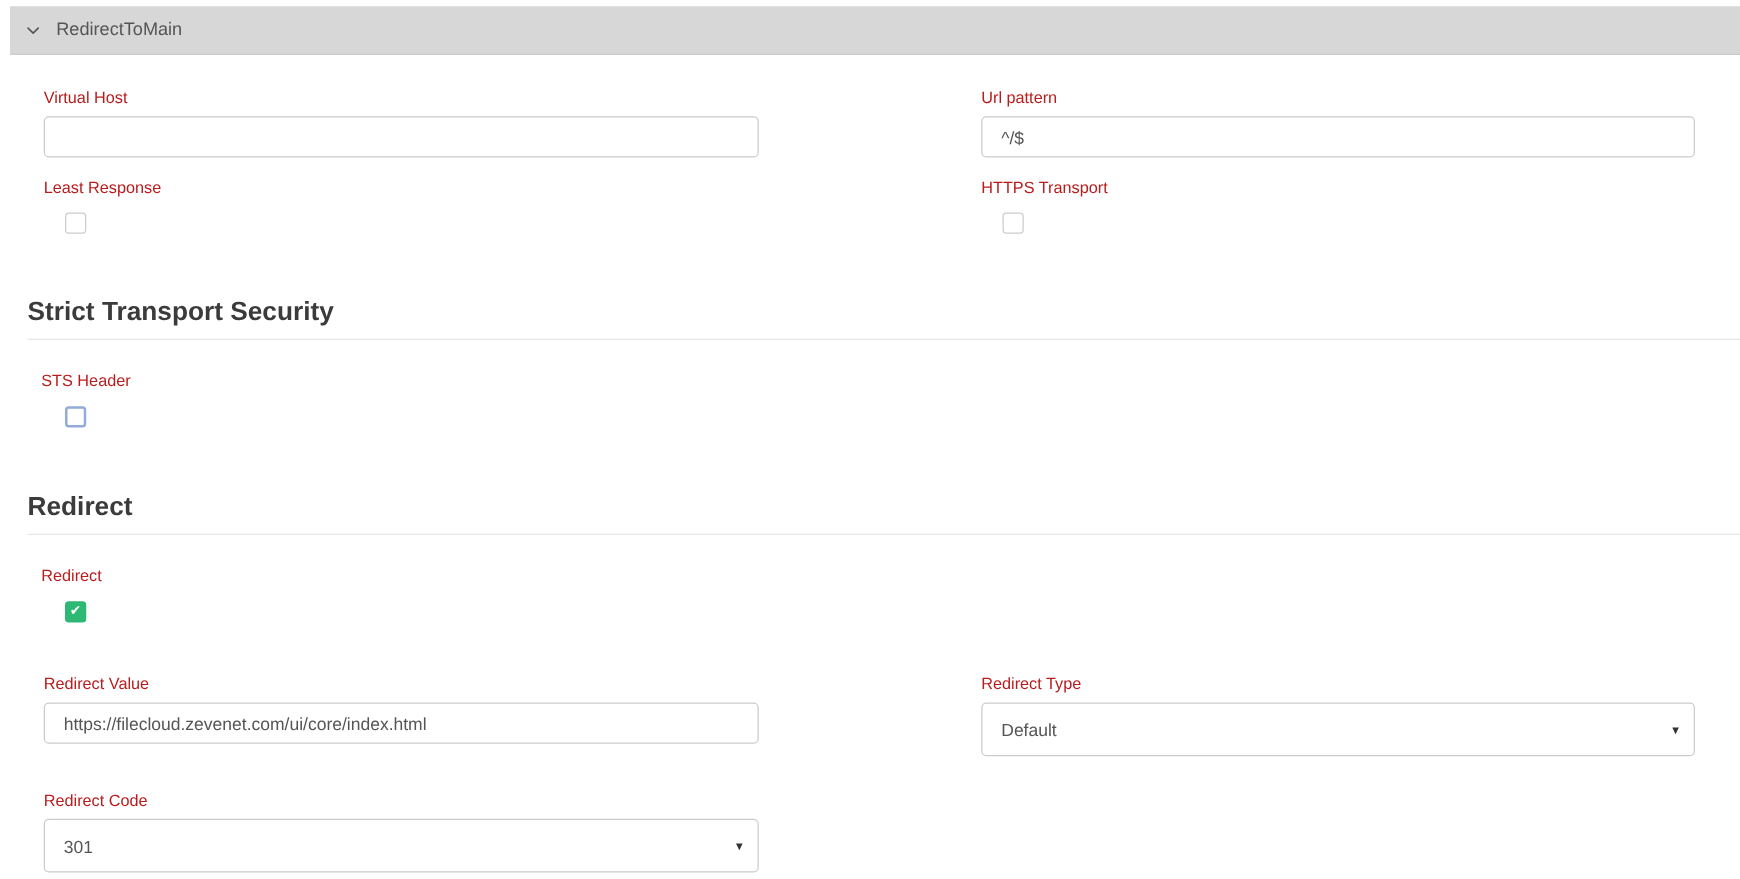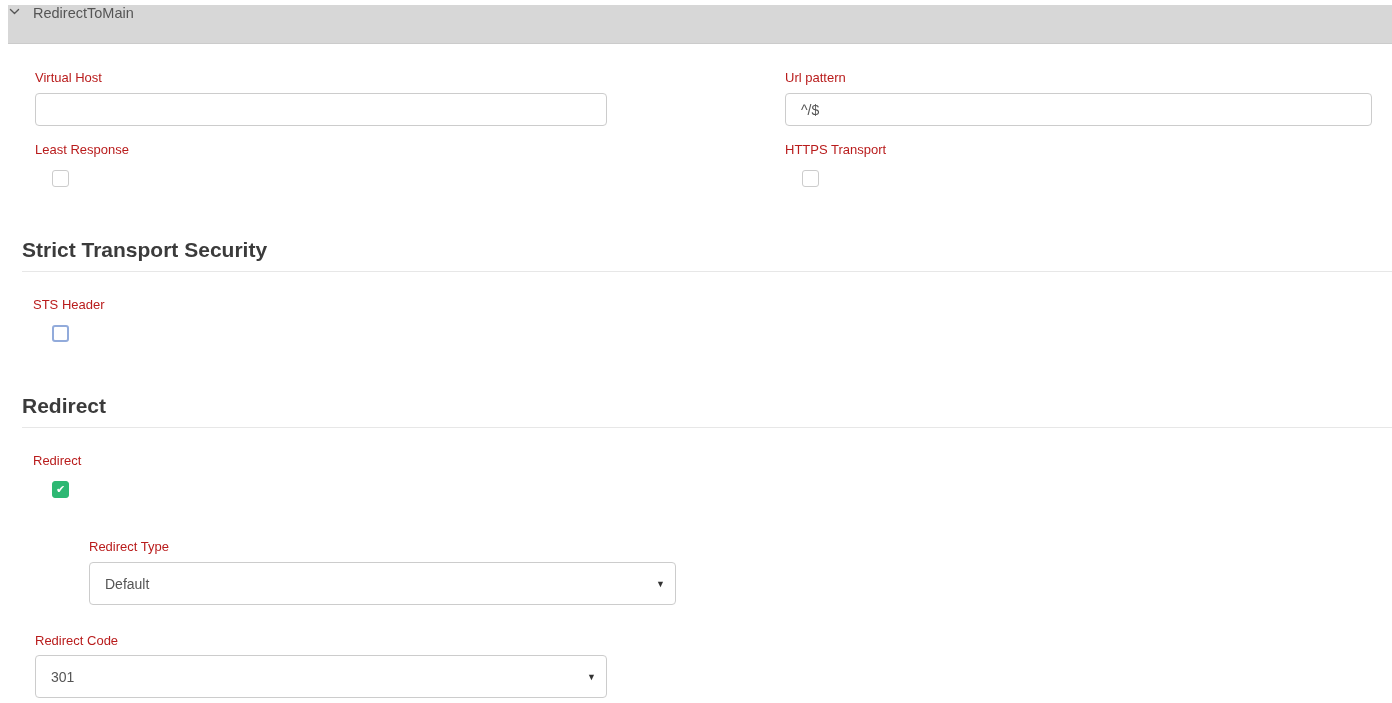--- a/index.html
+++ b/index.html
@@ -10,35 +10,35 @@
     overflow: hidden;
   }
 
   
   .accordion-header {
     margin: 5px 0 0 8px;
     height: 39px;
     background: #d7d7d7;
     border-bottom: 1px solid #cbcbcb;
     display: flex;
-    align-items: flex-start;
-    padding-left: 0;
+    align-items: center;
+    padding-left: 12px;
     cursor: pointer;
   }
   .accordion-header .chev { display: inline-flex; width: 13px; }
   .accordion-header .title {
     margin-left: 12px;
     font-size: 14.5px;
     color: #555555;
   }
 
   
   .grid { display: grid; grid-template-columns: 1fr 1fr; }
   .cell-l { padding: 0 89px 0 35px; }
-  .cell-r { padding: 0 20px 0 89px; }
+  .cell-r { padding: 0 36px 0 89px; }
 
   .field-label {
     display: block;
     font-size: 13px;
     color: #b91c1c;
     line-height: 15px;
   }
 
   
   .row1 .field-label { margin-top: 26px; }
@@ -182,20 +182,24 @@
   <h3 class="section-title">Redirect</h3>
   <hr class="divider">
 </div>
 
 <div class="solo-field">
   <label class="field-label">Redirect</label>
   <div class="checkbox" data-checked="true"></div>
 </div>
 
 <div class="grid row3">
+  <div class="cell-l">
+    <label class="field-label">Redirect Value</label>
+    <input class="text-input" type="text" value="https://filecloud.zevenet.com/ui/core/index.html" style="">
+  </div>
   <div class="cell-r">
     <label class="field-label">Redirect Type</label>
     <div class="select-wrap">
       <select>
         <option>Default</option>
       </select>
       <span class="caret">▼</span>
     </div>
   </div>
 </div>

